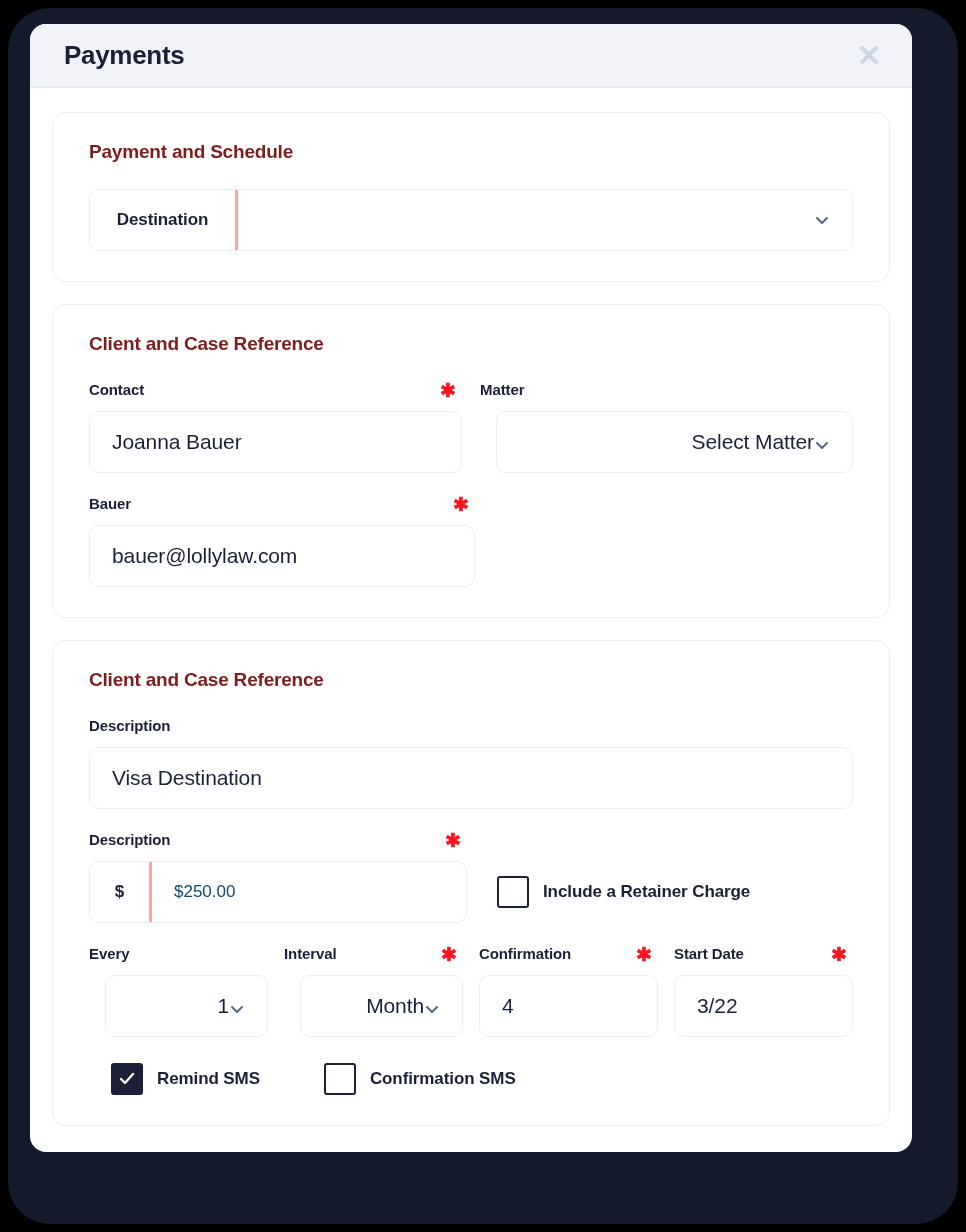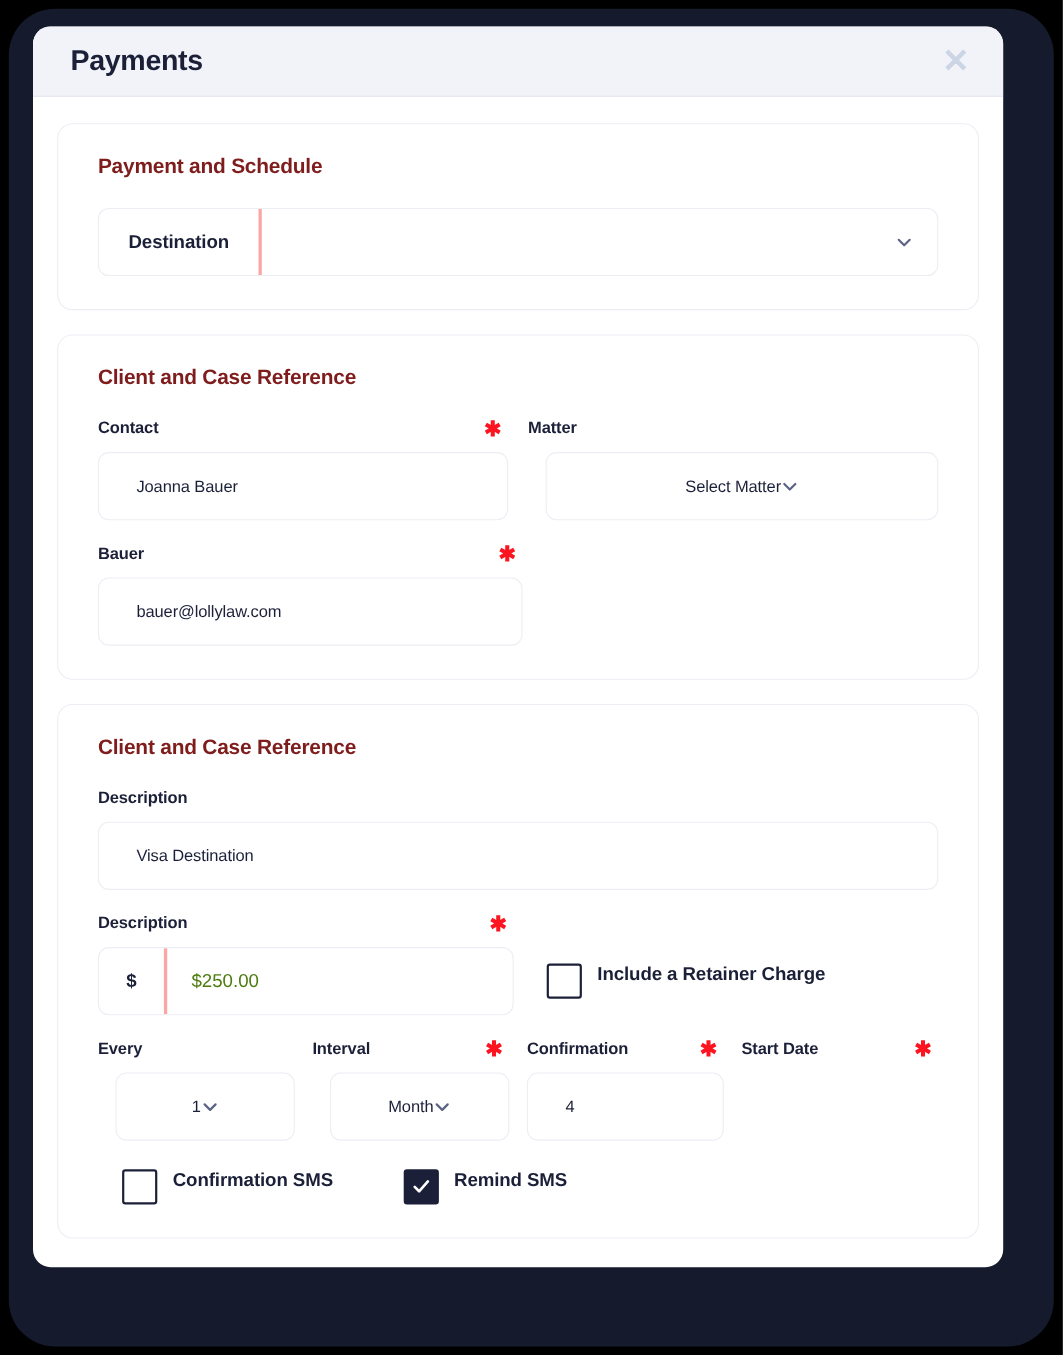--- a/index.html
+++ b/index.html
@@ -111,26 +111,26 @@
   }
   .req-star.hidden { visibility: hidden; }
 
   .control {
     height: 62px;
     border: 1px solid #eceef4;
     border-radius: 10px;
     background: #ffffff;
     display: flex;
     align-items: center;
-    padding: 0 34px;
-    font-size: 15px;
+    padding: 0 22px;
+    font-size: 21px;
     color: #1b2038;
     letter-spacing: -0.1px;
   }
-  .control.with-chevron { justify-content: center; margin-left: 16px; }
+  .control.with-chevron { justify-content: flex-end; margin-left: 16px; }
 
   .chevron {
     width: 16px;
     height: 16px;
     flex: 0 0 auto;
     color: #5b6484;
   }
 
   
   .input-group {
@@ -151,21 +151,21 @@
     color: #1b2038;
     letter-spacing: -0.1px;
   }
   .input-group .ig-body {
     flex: 1 1 auto;
     display: flex;
     align-items: center;
     justify-content: space-between;
     padding: 0 22px;
     font-size: 17px;
-    color: #4d7c0f;
+    color: #0c4a6e;
   }
 
   .dest-group .prefix { width: 148px; }
   .amount-group { width: 378px; }
   .amount-group .prefix { width: 62px; }
 
   
   .two-col {
     display: flex;
     gap: 18px;
@@ -184,21 +184,21 @@
 
   .amount-row {
     display: flex;
     align-items: center;
     gap: 30px;
   }
 
   
   .cb-row {
     display: flex;
-    align-items: flex-start;
+    align-items: center;
     gap: 14px;
   }
   .cb-line {
     display: flex;
     align-items: center;
     gap: 64px;
     padding-left: 22px;
   }
   .checkbox {
     width: 32px;
@@ -366,35 +366,38 @@
           <div class="control">
             <span>4</span>
           </div>
         </div>
 
         <div class="col">
           <div class="label-row">
             <span class="field-label">Start Date</span>
             <span class="req-star">✱</span>
           </div>
+          <div class="control">
+            <span>3/22</span>
+          </div>
         </div>
       </div>
 
       <div class="cb-line">
-        <div class="cb-row">
-          <span class="checkbox">
-            
-          </span>
-          <span class="cb-label">Confirmation SMS</span>
-        </div>
         <div class="cb-row">
           <span class="checkbox checked">
             <svg class="tick" viewBox="0 0 20 20" width="20" height="20" fill="none" stroke="currentColor" stroke-width="2.4" stroke-linecap="round" stroke-linejoin="round">
                 <polyline points="4,10 8,14 16,5"></polyline>
               </svg>
           </span>
           <span class="cb-label">Remind SMS</span>
         </div>
+        <div class="cb-row">
+          <span class="checkbox">
+            
+          </span>
+          <span class="cb-label">Confirmation SMS</span>
+        </div>
       </div>
 
     </div>
   </div>
 </div>
 
 </body></html>

